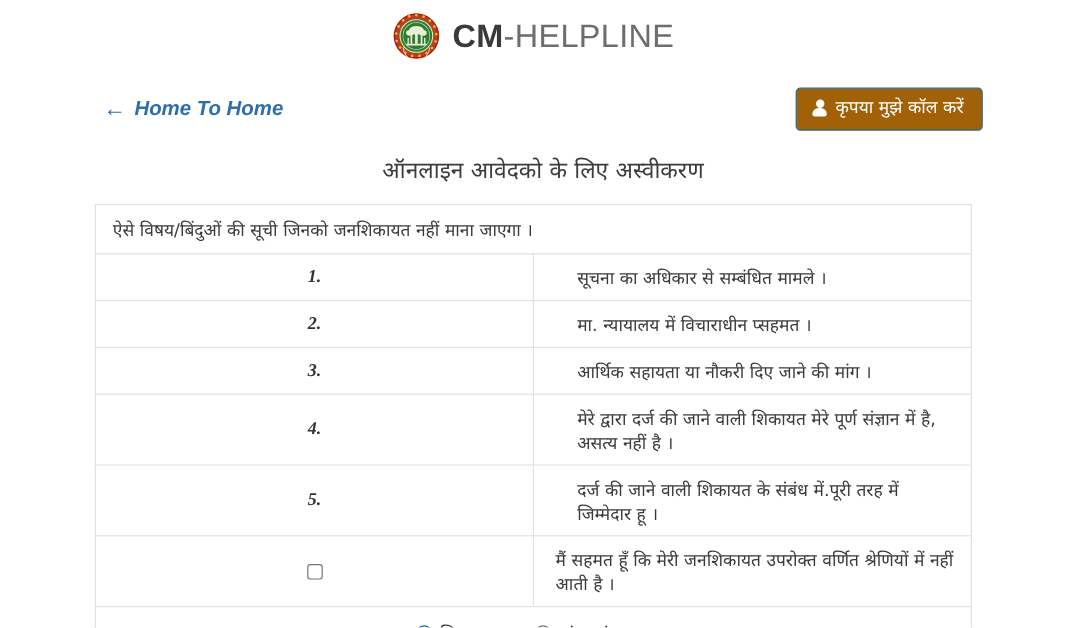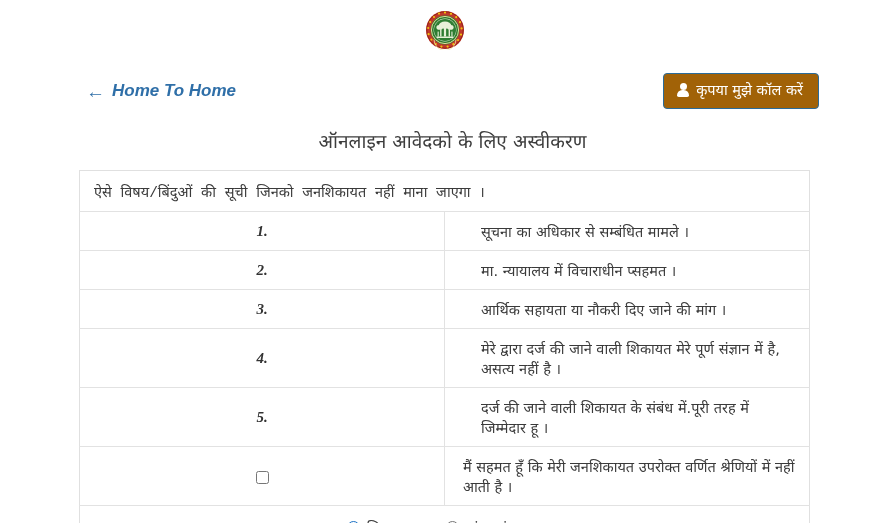--- a/index.html
+++ b/index.html
@@ -141,21 +141,20 @@
     height: 19px;
     font-family: "DejaVu Sans", sans-serif;
   }
   .disclaimer-table tr:first-child td {
     border-top: none;
   }
   td.head-cell {
     padding-left: 14px;
     padding-top: 10px;
     padding-bottom: 10px;
-    font-family: Liberation Mono, monospace;
   }
   td.num-cell {
     width: 48px;
     border-right: 1px solid #e2e2e2;
     text-align: center;
     font-weight: bold;
     font-style: italic;
     padding-left: 0;
     padding-right: 0;
     font-family: "Liberation Serif", serif;
@@ -246,20 +245,23 @@
         <rect x="18.9" y="16.5" width="2.2" height="10" rx="0.5"></rect>
         <rect x="15.1" y="19.2" width="1.4" height="7.4" rx="0.4"></rect>
         <rect x="23.6" y="19.2" width="1.4" height="7.4" rx="0.4"></rect>
         <rect x="12.6" y="21.4" width="1.1" height="5.2" rx="0.3"></rect>
         <rect x="26.4" y="21.4" width="1.1" height="5.2" rx="0.3"></rect>
         <rect x="11.6" y="26.4" width="16.8" height="1.5" rx="0.6"></rect>
       </g>
       <path d="M9 29.5 A11 11 0 0 0 31 29.5" fill="none" stroke="#f4e3a1" stroke-width="0.8"></path>
     </svg>
   </span>
+  <span class="brand-text">
+    <span class="cm">CM</span><span class="dash">-</span><span class="helpline">HELPLINE</span>
+  </span>
 </div>
 
 <div class="nav-row">
   <a class="back-link" href="#">
     <span class="arrow">←</span>
     <span>Home To Home</span>
   </a>
   <button class="call-btn">
     <span class="user-glyph"></span>
     <span>कृपया मुझे कॉल करें</span>

